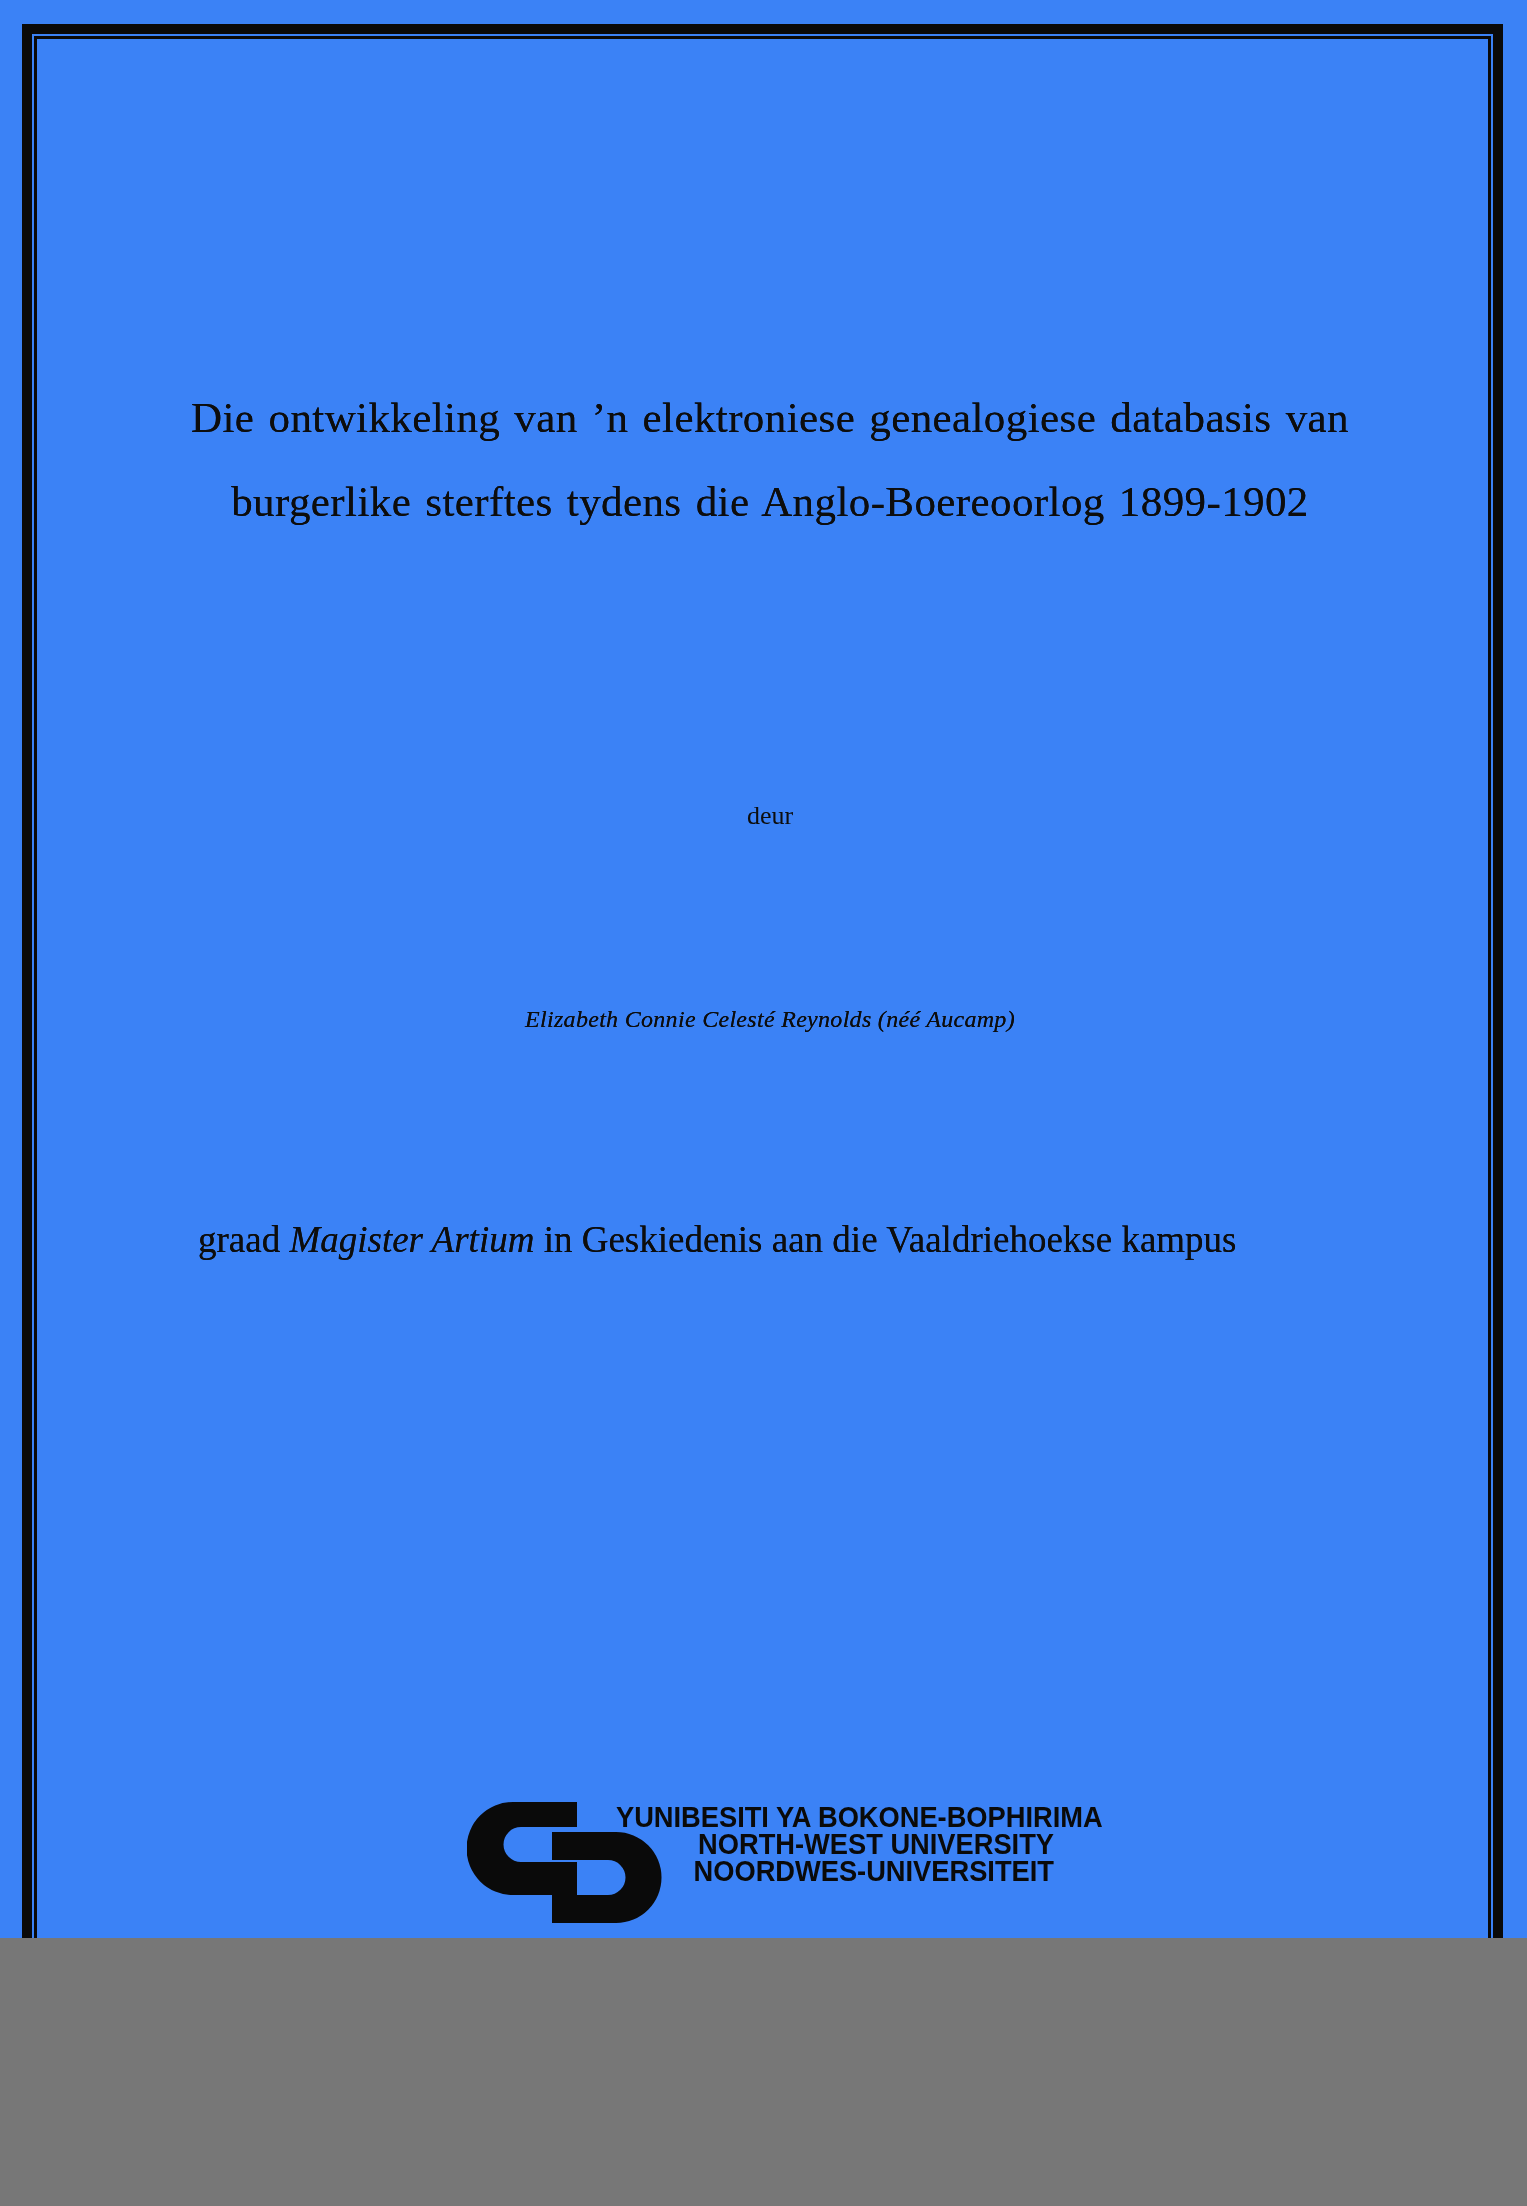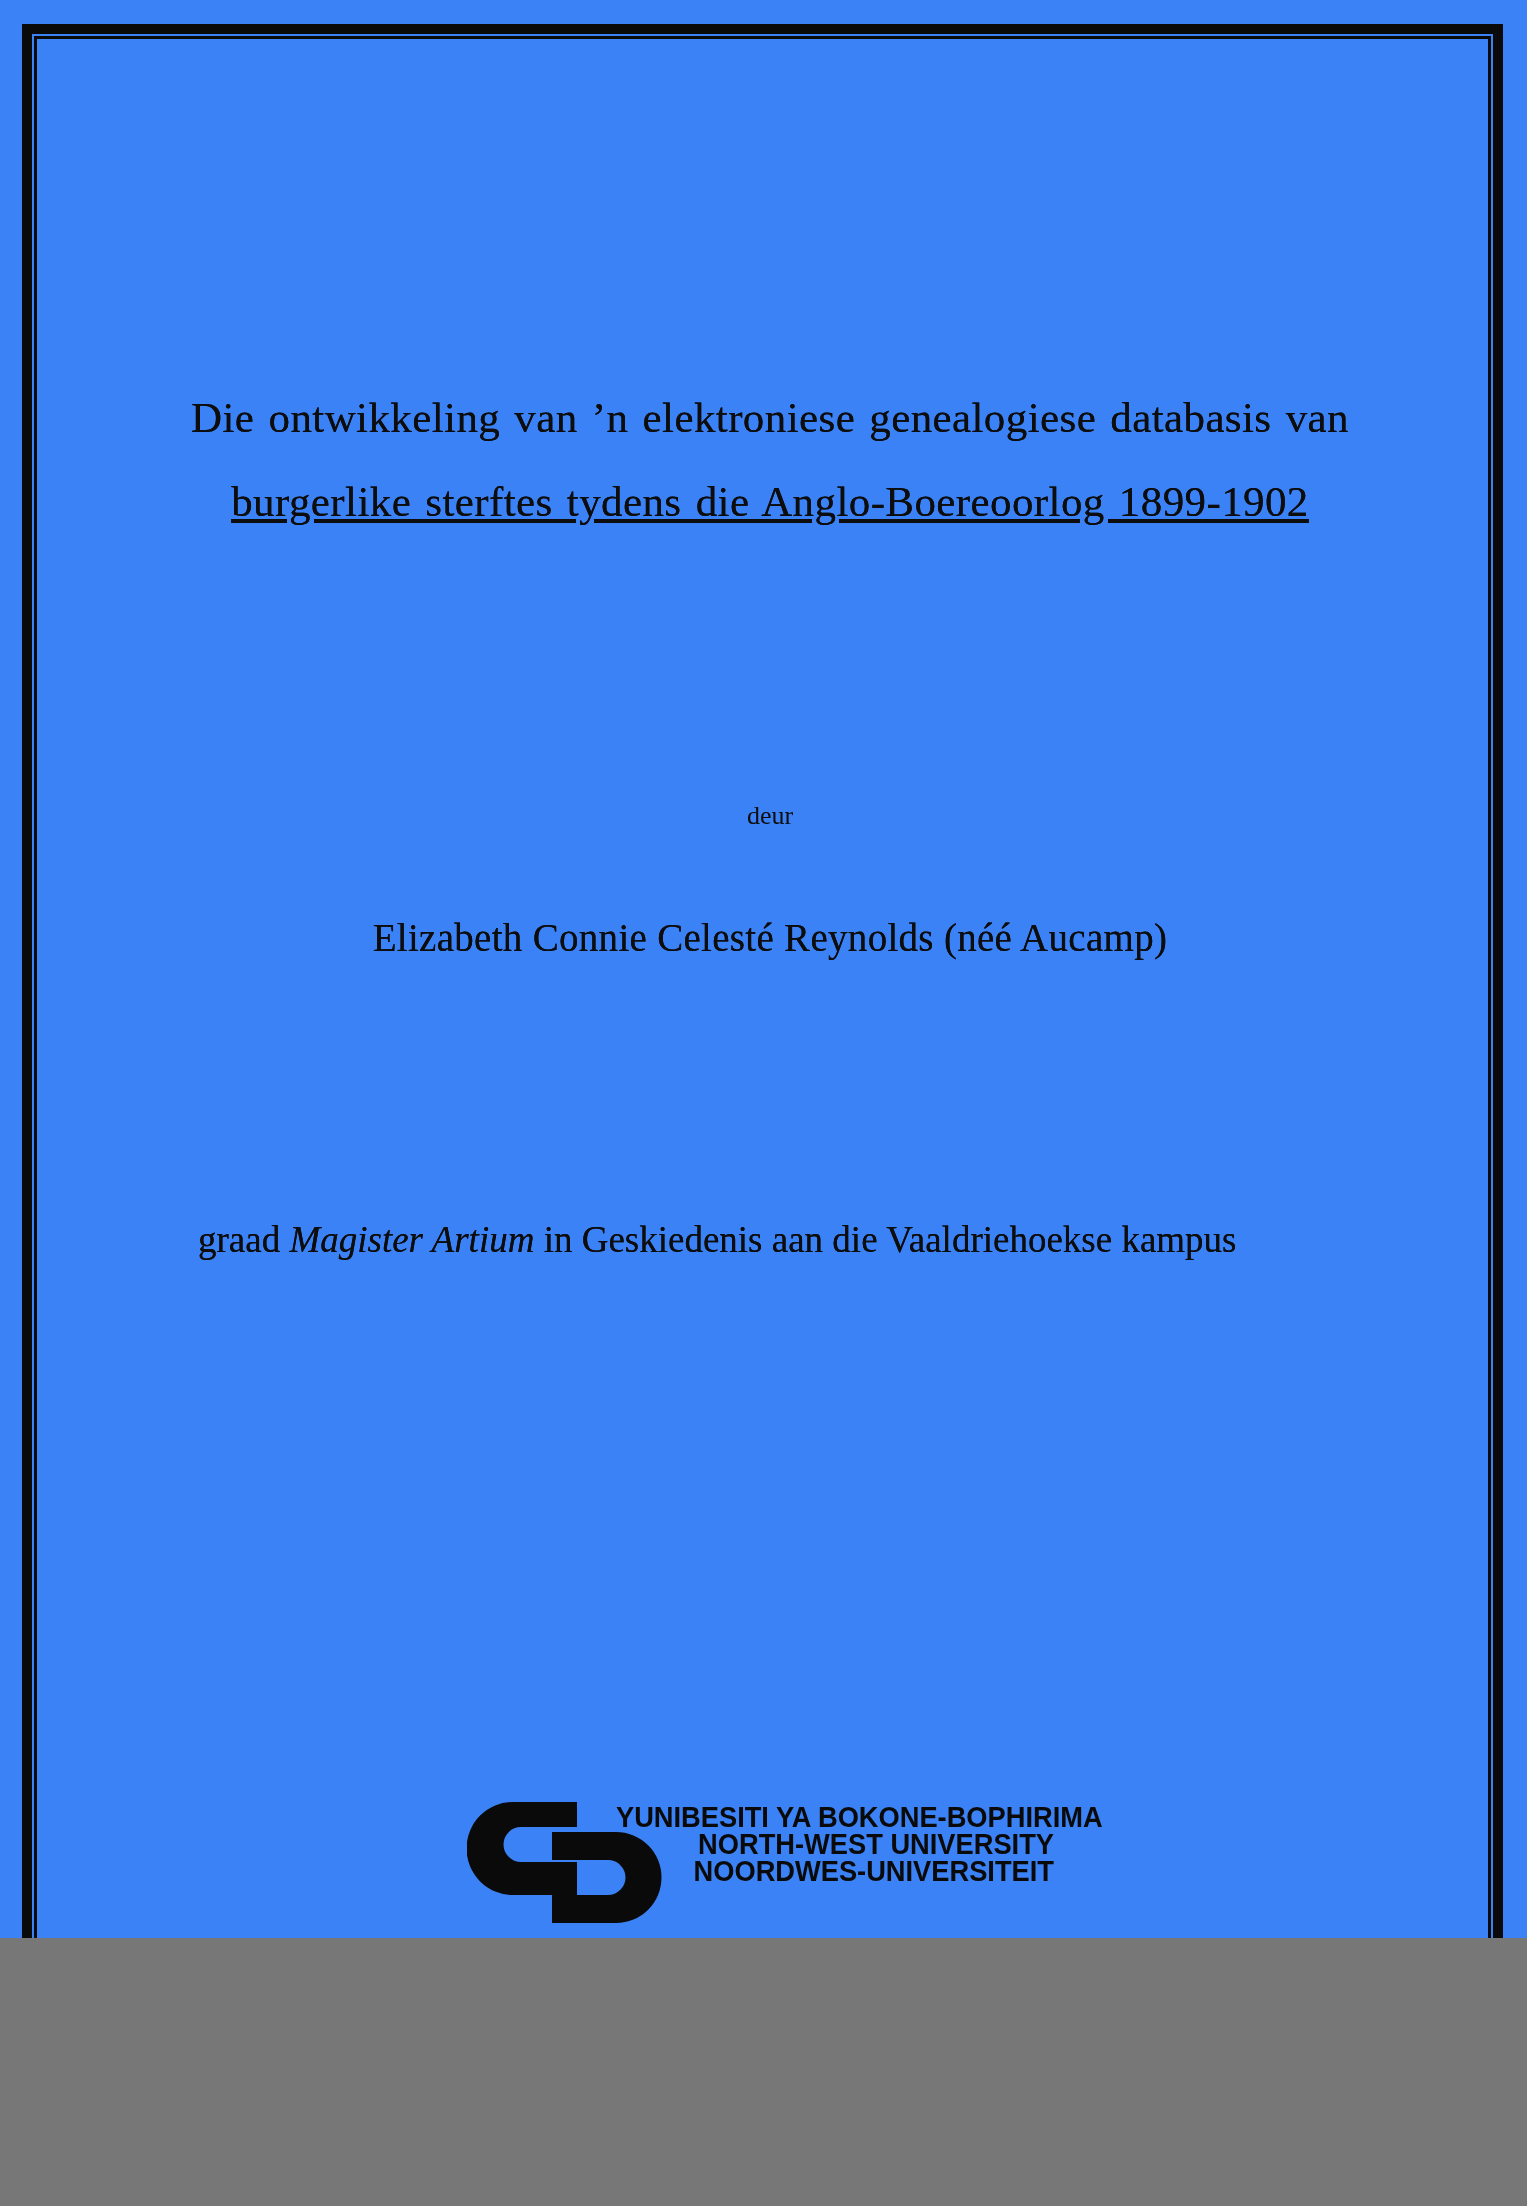--- a/index.html
+++ b/index.html
@@ -23,23 +23,23 @@
   .centered{
     position:absolute;left:20px;width:1500px;
     text-align:center;white-space:nowrap;
   }
   .title-line{
     font-size:43px;line-height:1;
     letter-spacing:0.4px;word-spacing:3px;
     text-shadow:0 0 0.4px currentColor;
   }
   .title-l1{top:396px;}
-  .title-l2{top:480px;text-decoration:underline;}
+  .title-l2{top:480px;}
   .byline{top:803px;font-size:26px;line-height:1;}
-  .author{top:918px;font-size:39px;line-height:1;letter-spacing:0.3px;text-shadow:0 0 0.3px currentColor;}
+  .author{top:1007px;font-size:24px;line-height:1;letter-spacing:0.3px;text-shadow:0 0 0.3px currentColor;font-style:italic;}
   .submission{
     position:absolute;left:198px;top:1217px;width:1146px;
     font-size:37px;line-height:46px;
     text-shadow:0 0 0.3px currentColor;
   }
   .sub-just{text-align:justify;text-align-last:justify;}
   .advisor-block{
     position:absolute;left:196px;top:1643px;
     font-size:37px;line-height:48px;
     text-shadow:0 0 0.3px currentColor;

